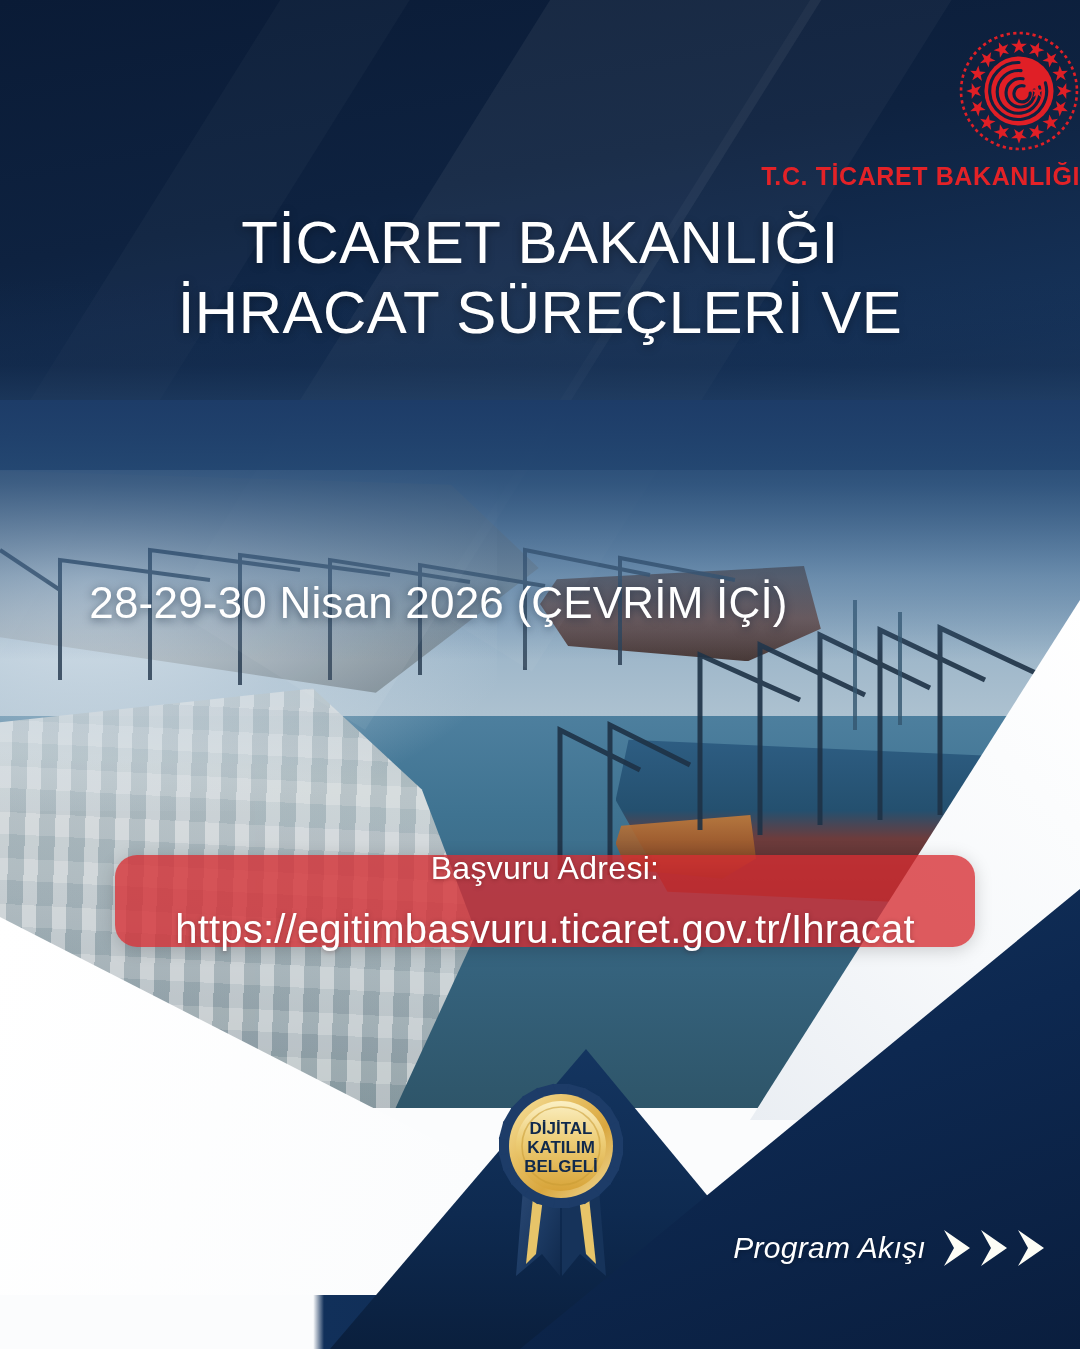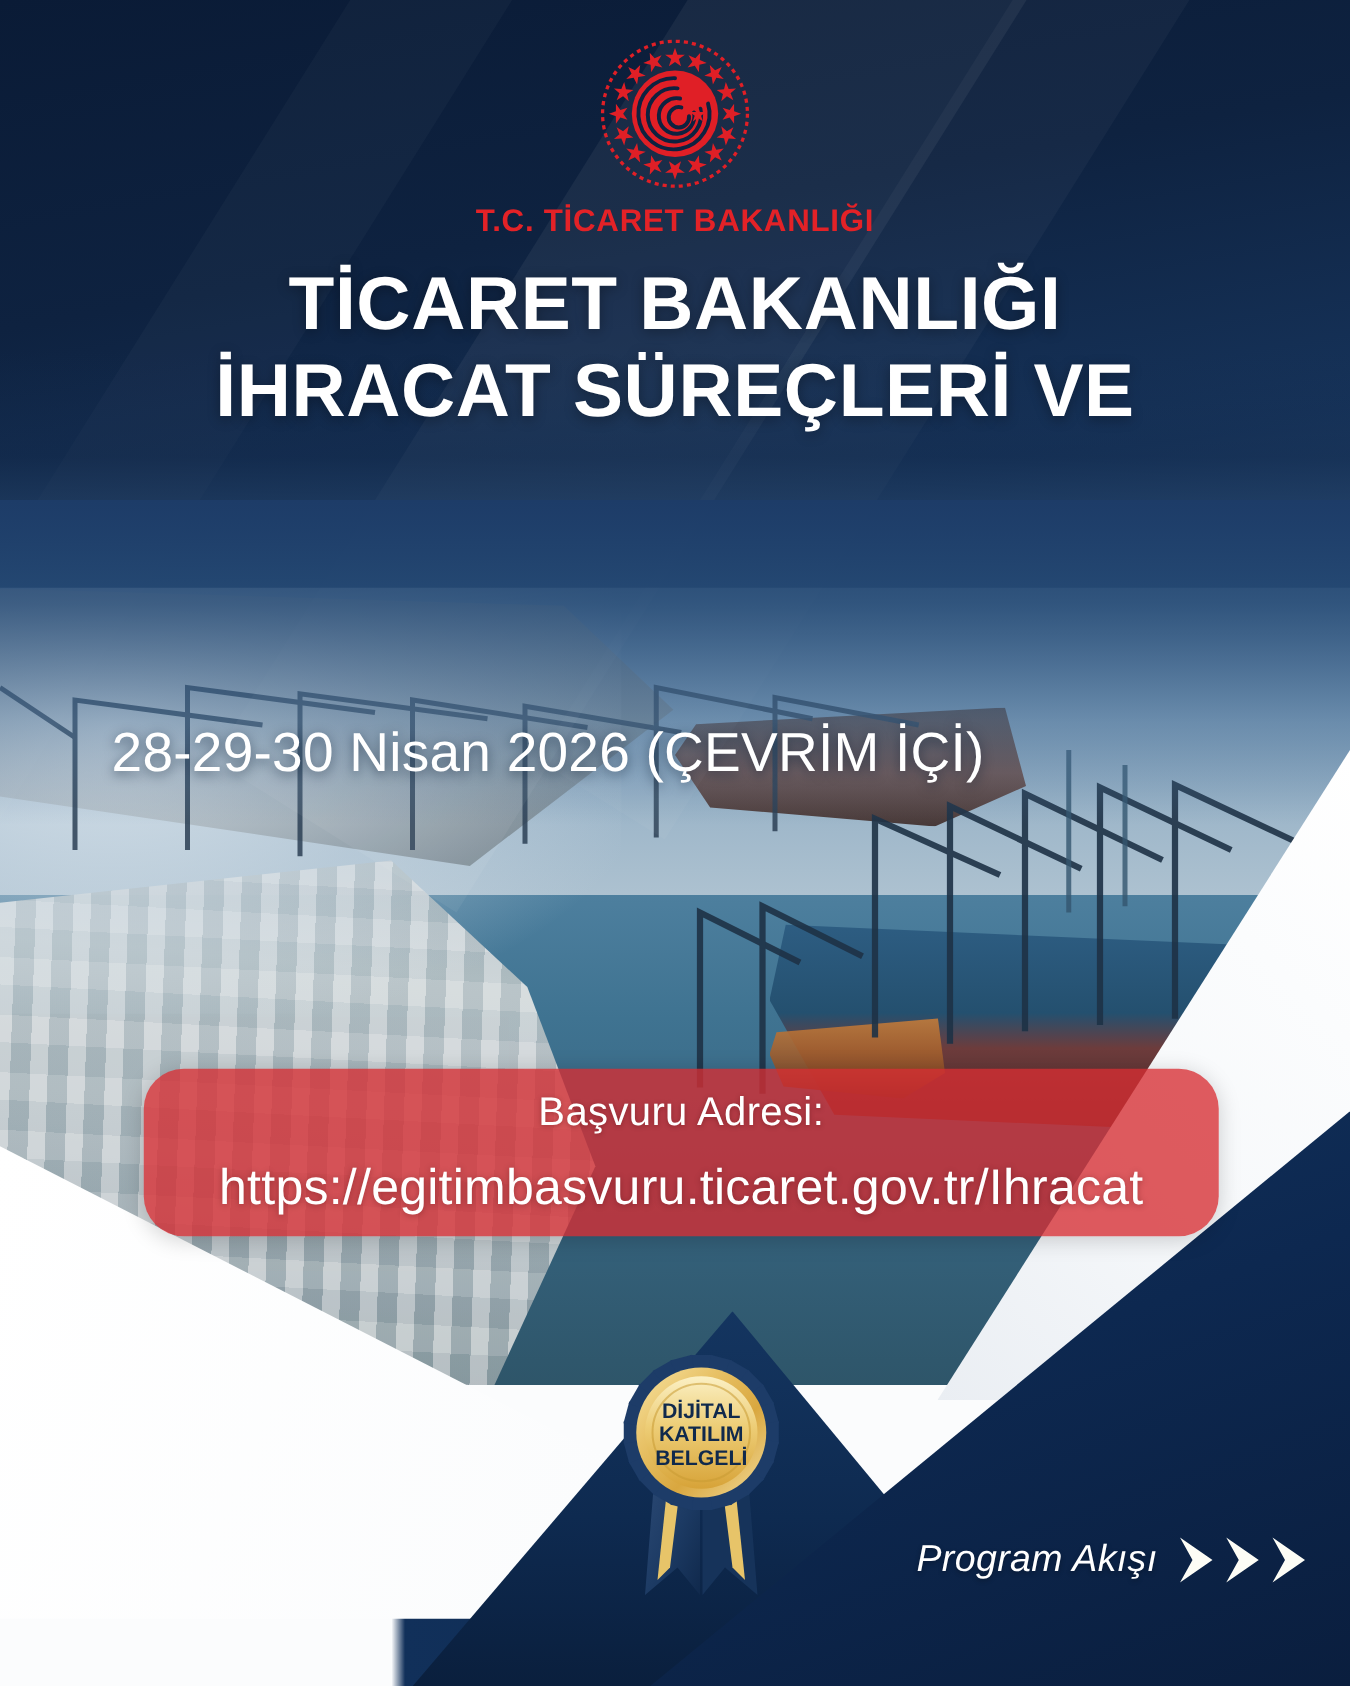--- a/index.html
+++ b/index.html
@@ -97,32 +97,32 @@
   }
 
   
   .midwash{
     position:absolute;left:0;top:400px;width:1080px;height:260px;z-index:3;
     background:linear-gradient(180deg,#1d3c68 0%,rgba(36,73,116,.82) 32%,rgba(70,110,150,.45) 68%,rgba(120,152,180,0) 100%);
     pointer-events:none;
   }
 
   
-  .logo-wrap{position:absolute;top:30px;left:0;width:1080px;z-index:6;text-align:center;}
+  .logo-wrap{position:absolute;top:30px;left:0;width:1080px;z-index:6;text-align:right;}
   .emblem{width:122px;height:122px;display:inline-block;}
   .ministry-name{
     display:block;margin-top:6px;
     color:#e32227;font-size:25px;font-weight:bold;letter-spacing:.6px;
   }
 
   
   .headline{
     position:absolute;left:0;top:208px;width:1080px;z-index:6;
     text-align:center;color:#ffffff;
-    font-size:60px;font-weight:bold;line-height:1.17;letter-spacing:.5px;
+    font-size:60px;font-weight:normal;line-height:1.17;letter-spacing:.5px;
     text-shadow:0 2px 10px rgba(0,0,0,.33);
     padding:0 16px;
   }
   .headline .l{display:block;}
 
   .eventdate{
     position:absolute;left:0;top:578px;width:877px;z-index:6;
     text-align:center;color:#ffffff;
     font-size:44px;font-weight:400;letter-spacing:.2px;
     text-shadow:0 2px 9px rgba(10,25,45,.55);
@@ -158,23 +158,23 @@
     background:linear-gradient(180deg,#143560 0%,#0e2a50 55%,#0a1f3d 100%);
     clip-path:polygon(64% 0,100% 58%,100% 100%,0 100%);
   }
   .navy-strip-bottom{
     position:absolute;left:0;bottom:0;width:1080px;height:54px;z-index:4;
     background:linear-gradient(90deg,#fbfcfd 0%,#fbfcfd 29%,#11305a 30%,#0b2246 100%);
   }
 
   
   .redband{
-    position:absolute;left:115px;top:855px;width:860px;height:134px;z-index:7;
+    position:absolute;left:115px;top:855px;width:860px;height:92px;z-index:7;
     background:rgba(214,45,50,.78);
-    border-radius:32px;
+    border-radius:22px;
     display:flex;flex-direction:column;align-items:center;justify-content:center;
     box-shadow:0 3px 18px rgba(0,0,0,.18);
   }
   .redband .lbl{
     color:#ffffff;font-size:32px;font-weight:400;letter-spacing:.3px;
     text-shadow:0 1px 4px rgba(60,0,0,.35);
   }
   .redband .url{
     color:#ffffff;font-size:40px;font-weight:400;letter-spacing:.2px;margin-top:20px;
     text-shadow:0 1px 5px rgba(60,0,0,.35);

